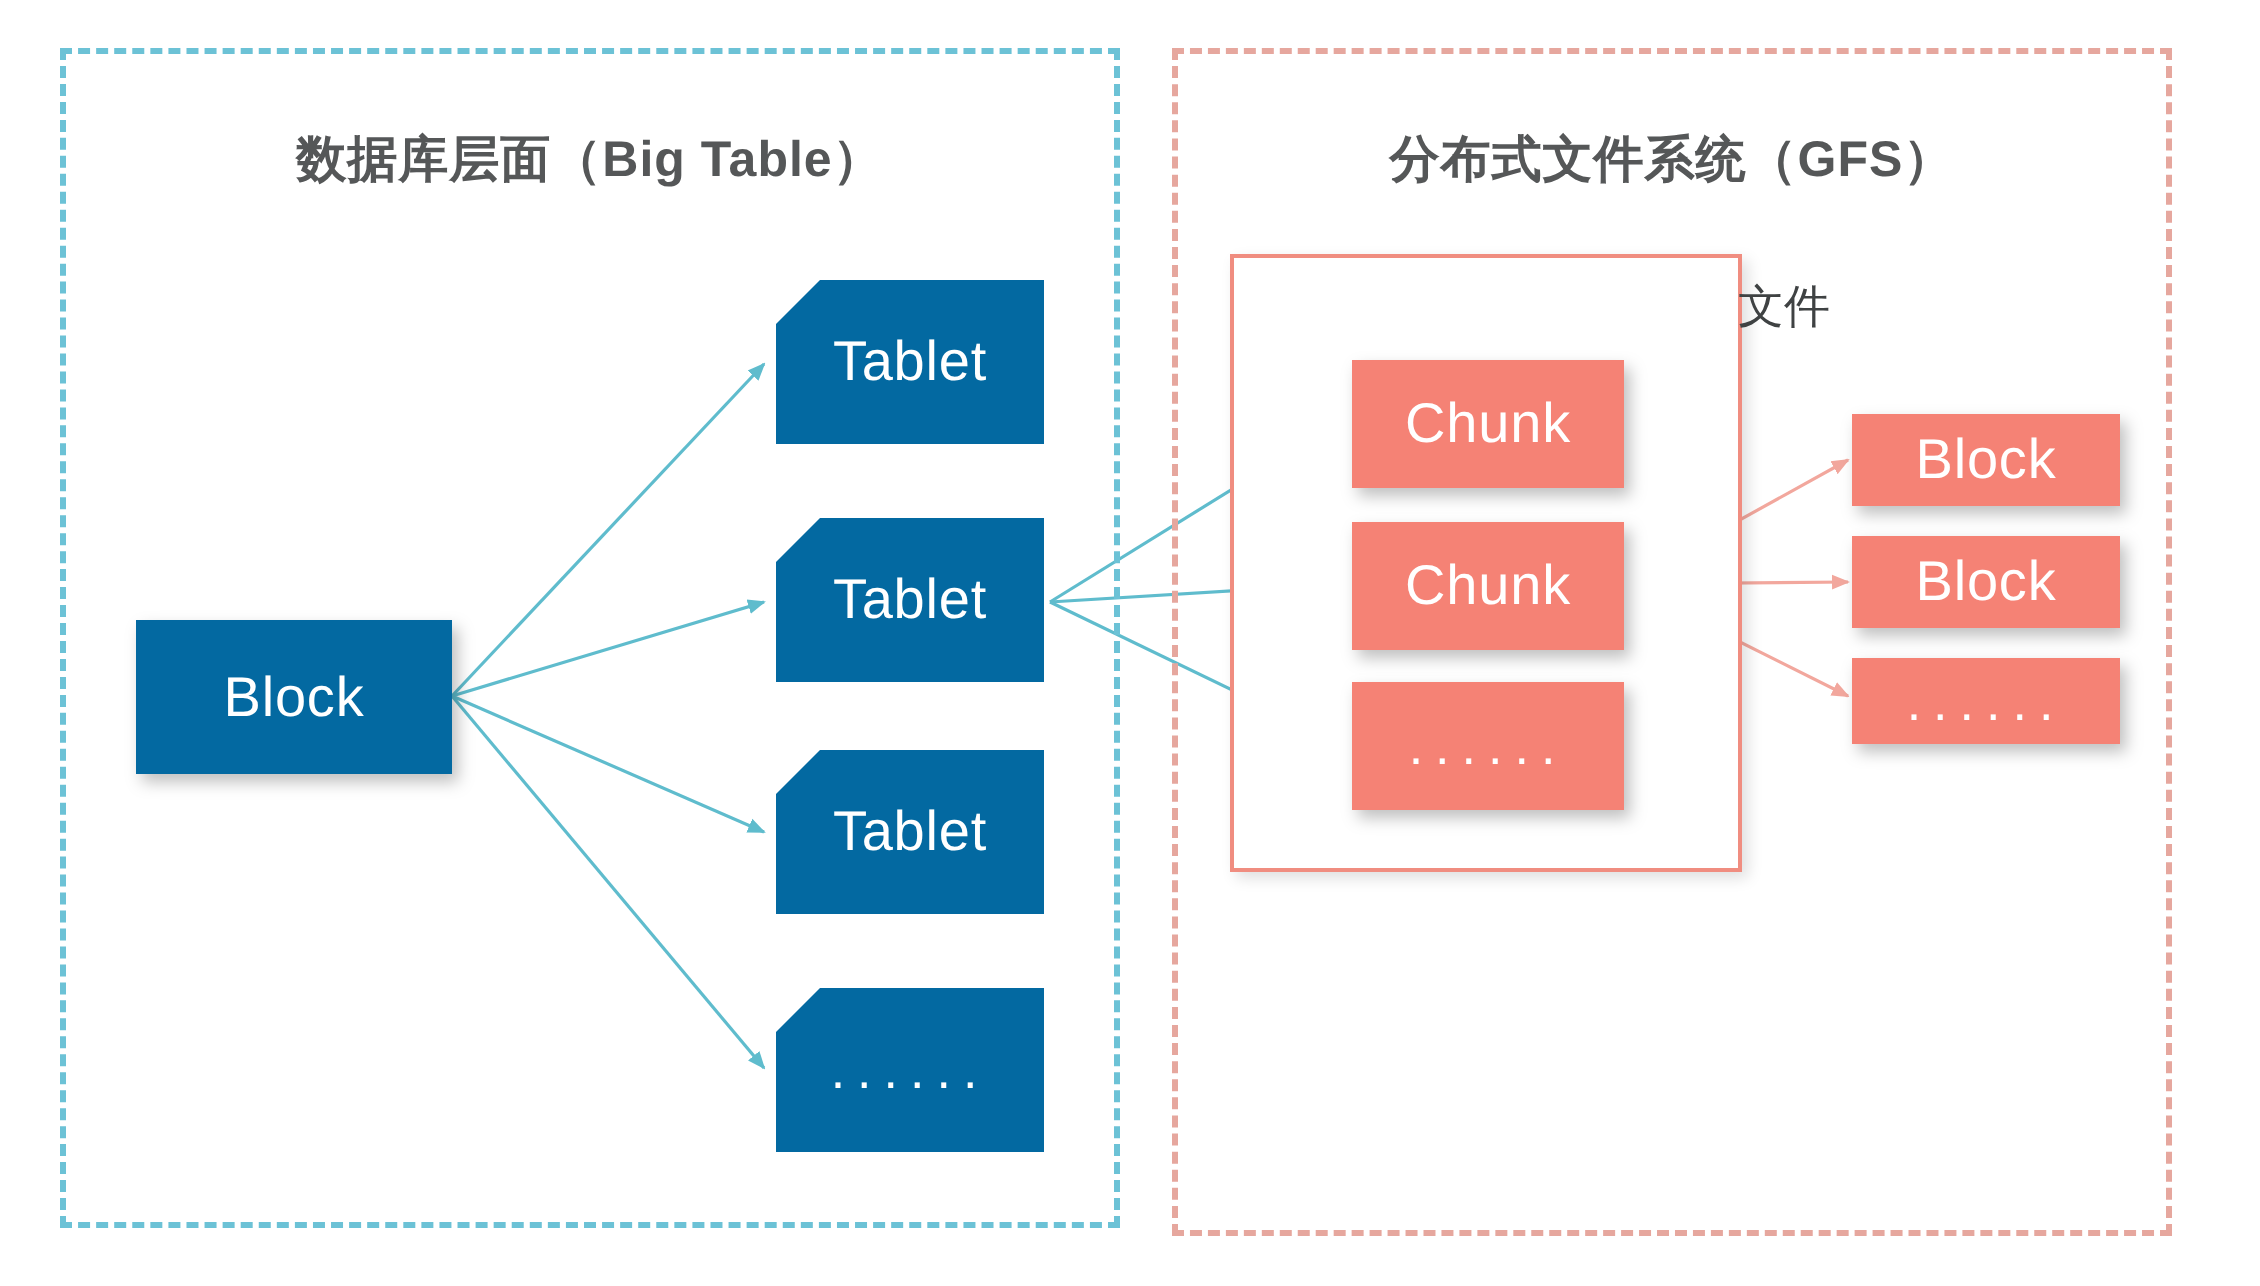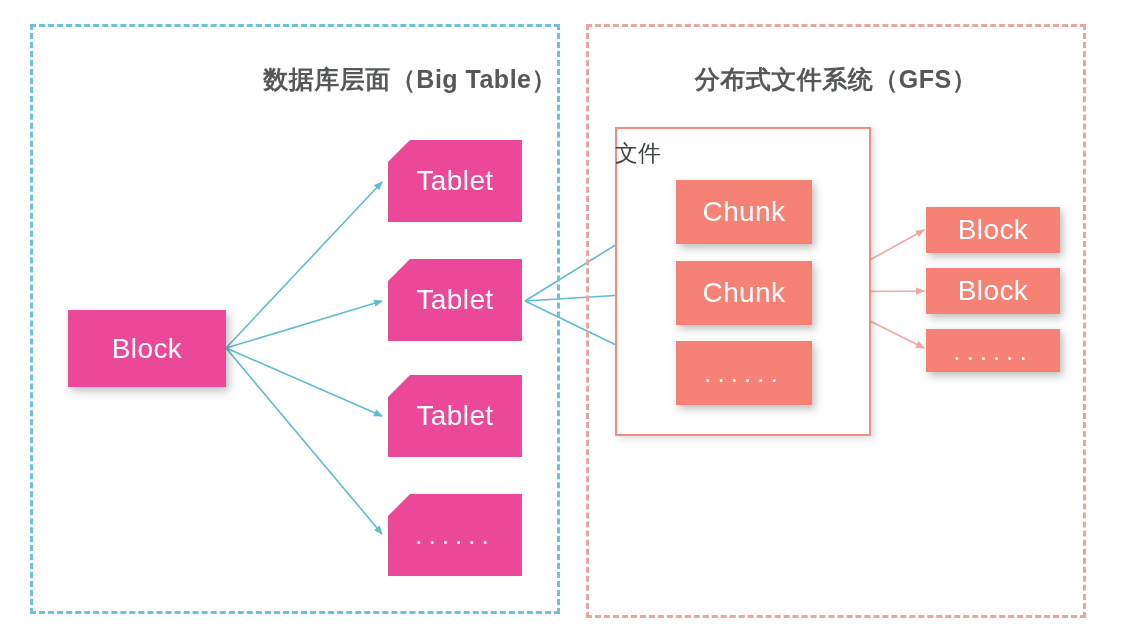--- a/index.html
+++ b/index.html
@@ -32,58 +32,58 @@
   .panel-title {
     position: absolute;
     width: 100%;
     text-align: center;
     font-size: 25px;
     font-weight: bold;
     color: #555758;
     letter-spacing: 0.5px;
     white-space: nowrap;
   }
-  .panel-left  .panel-title { top: 36px; text-align: right; }
+  .panel-left  .panel-title { top: 36px; }
   .panel-right .panel-title { top: 36px; }
 
   
   .file-box {
     position: absolute;
     left: 615px;
     top: 127px;
     width: 256px;
     height: 309px;
     border: 2px solid #f08d80;
     background: #ffffff;
     box-sizing: border-box;
     box-shadow: 3px 3px 7px rgba(0,0,0,0.13);
   }
   .file-label {
     position: absolute;
     left: 615px;
     top: 138px;
     width: 300px;
-    text-align: left;
+    text-align: right;
     font-size: 23px;
     color: #3f4243;
   }
 
   
   .node {
     position: absolute;
     box-sizing: border-box;
     display: flex;
     align-items: center;
     justify-content: center;
     color: #ffffff;
     font-size: 28px;
     letter-spacing: 0.4px;
     filter: drop-shadow(3px 4px 4px rgba(0,0,0,0.25));
   }
-  .node.teal   { background: #ec4899; }
+  .node.teal   { background: #0369a1; }
   .node.salmon { background: #f58275; }
 
   
   .node.snip {
     clip-path: polygon(22px 0, 100% 0, 100% 100%, 0 100%, 0 22px);
   }
 
   .node .dots {
     letter-spacing: 6px;
     font-size: 26px;

